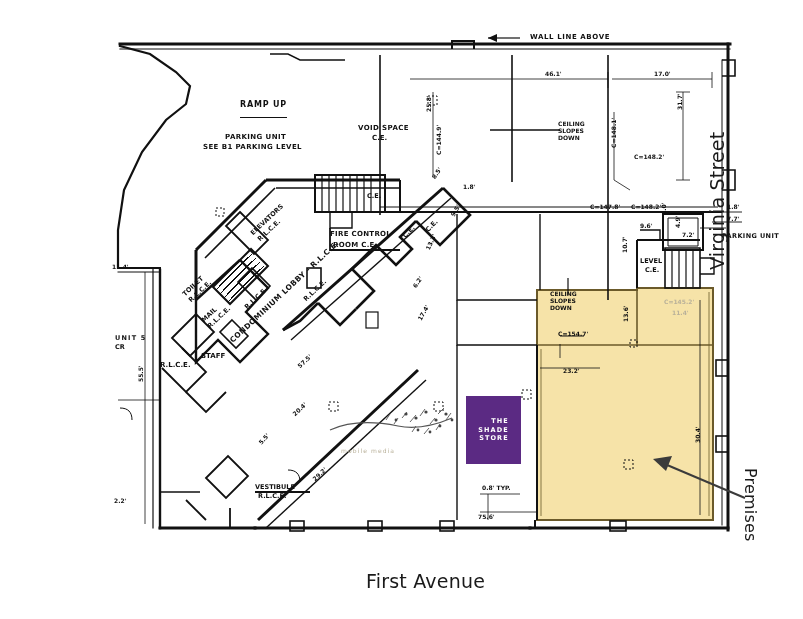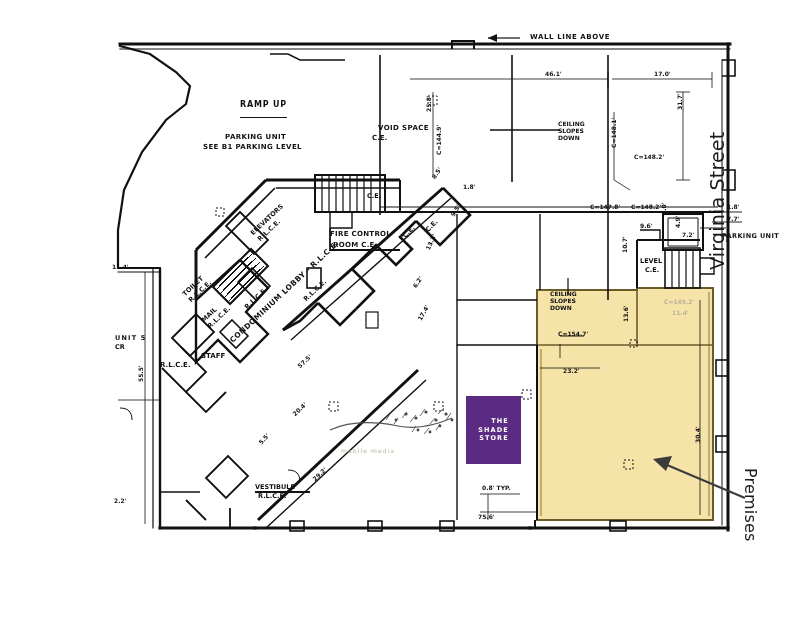--- a/index.html
+++ b/index.html
@@ -275,21 +275,21 @@
 
     <g>
       <line x1="745" y1="498" x2="660" y2="462" stroke="#3b3b3b" stroke-width="2"></line>
       <path d="M653,459 L672,456 L666,471 Z" fill="#3b3b3b" stroke="none"></path>
     </g>
   </svg>
 
   <div class="pt" style="left:240px;top:100px;font-size:8px;letter-spacing:.8px;border-bottom:1.4px solid #111;padding-bottom:8px;">RAMP UP</div>
   <div class="pt" style="left:225px;top:133px;font-size:7px;letter-spacing:.4px;">PARKING UNIT</div>
   <div class="pt" style="left:203px;top:143px;font-size:7px;letter-spacing:.4px;">SEE B1 PARKING LEVEL</div>
-  <div class="pt" style="left:358px;top:124px;font-size:7px;letter-spacing:.4px;margin-left:20px;">VOID SPACE</div>
+  <div class="pt" style="left:358px;top:124px;font-size:7px;letter-spacing:.4px;">VOID SPACE</div>
   <div class="pt" style="left:372px;top:134px;font-size:7px;">C.E.</div>
   <div class="pt" style="left:330px;top:214px;font-size:7px;letter-spacing:.3px;margin-top:16px;">FIRE CONTROL</div>
   <div class="pt" style="left:333px;top:241px;font-size:7px;letter-spacing:.3px;">ROOM C.E.</div>
 
 
   <div class="pt" style="left:228px;top:338px;font-size:7.5px;letter-spacing:.4px;
               transform:rotate(-43deg);transform-origin:left top;">CONDOMINIUM LOBBY - R.L.C.E.</div>
 
   <div class="pt" style="left:164px;top:352px;font-size:7px;padding-left:37px;">STAFF</div>
   <div class="pt" style="left:160px;top:361px;font-size:7px;">R.L.C.E.</div>
@@ -372,16 +372,17 @@
   <div class="dim" style="left:294px;top:409px;transform:rotate(-43deg);transform-origin:left top;opacity:0;">26.3'</div>
 
   <div id="shade-store-logo">
     <div class="lg">
       <div>THE</div>
       <div>SHADE</div>
       <div>STORE</div>
     </div>
   </div>
 
+  <div class="street" id="first-avenue">First Avenue</div>
   <div class="street" id="virginia-street">Virginia Street</div>
   <div class="street" id="premises-label">Premises</div>
 
 </div>
 
 </body></html>

